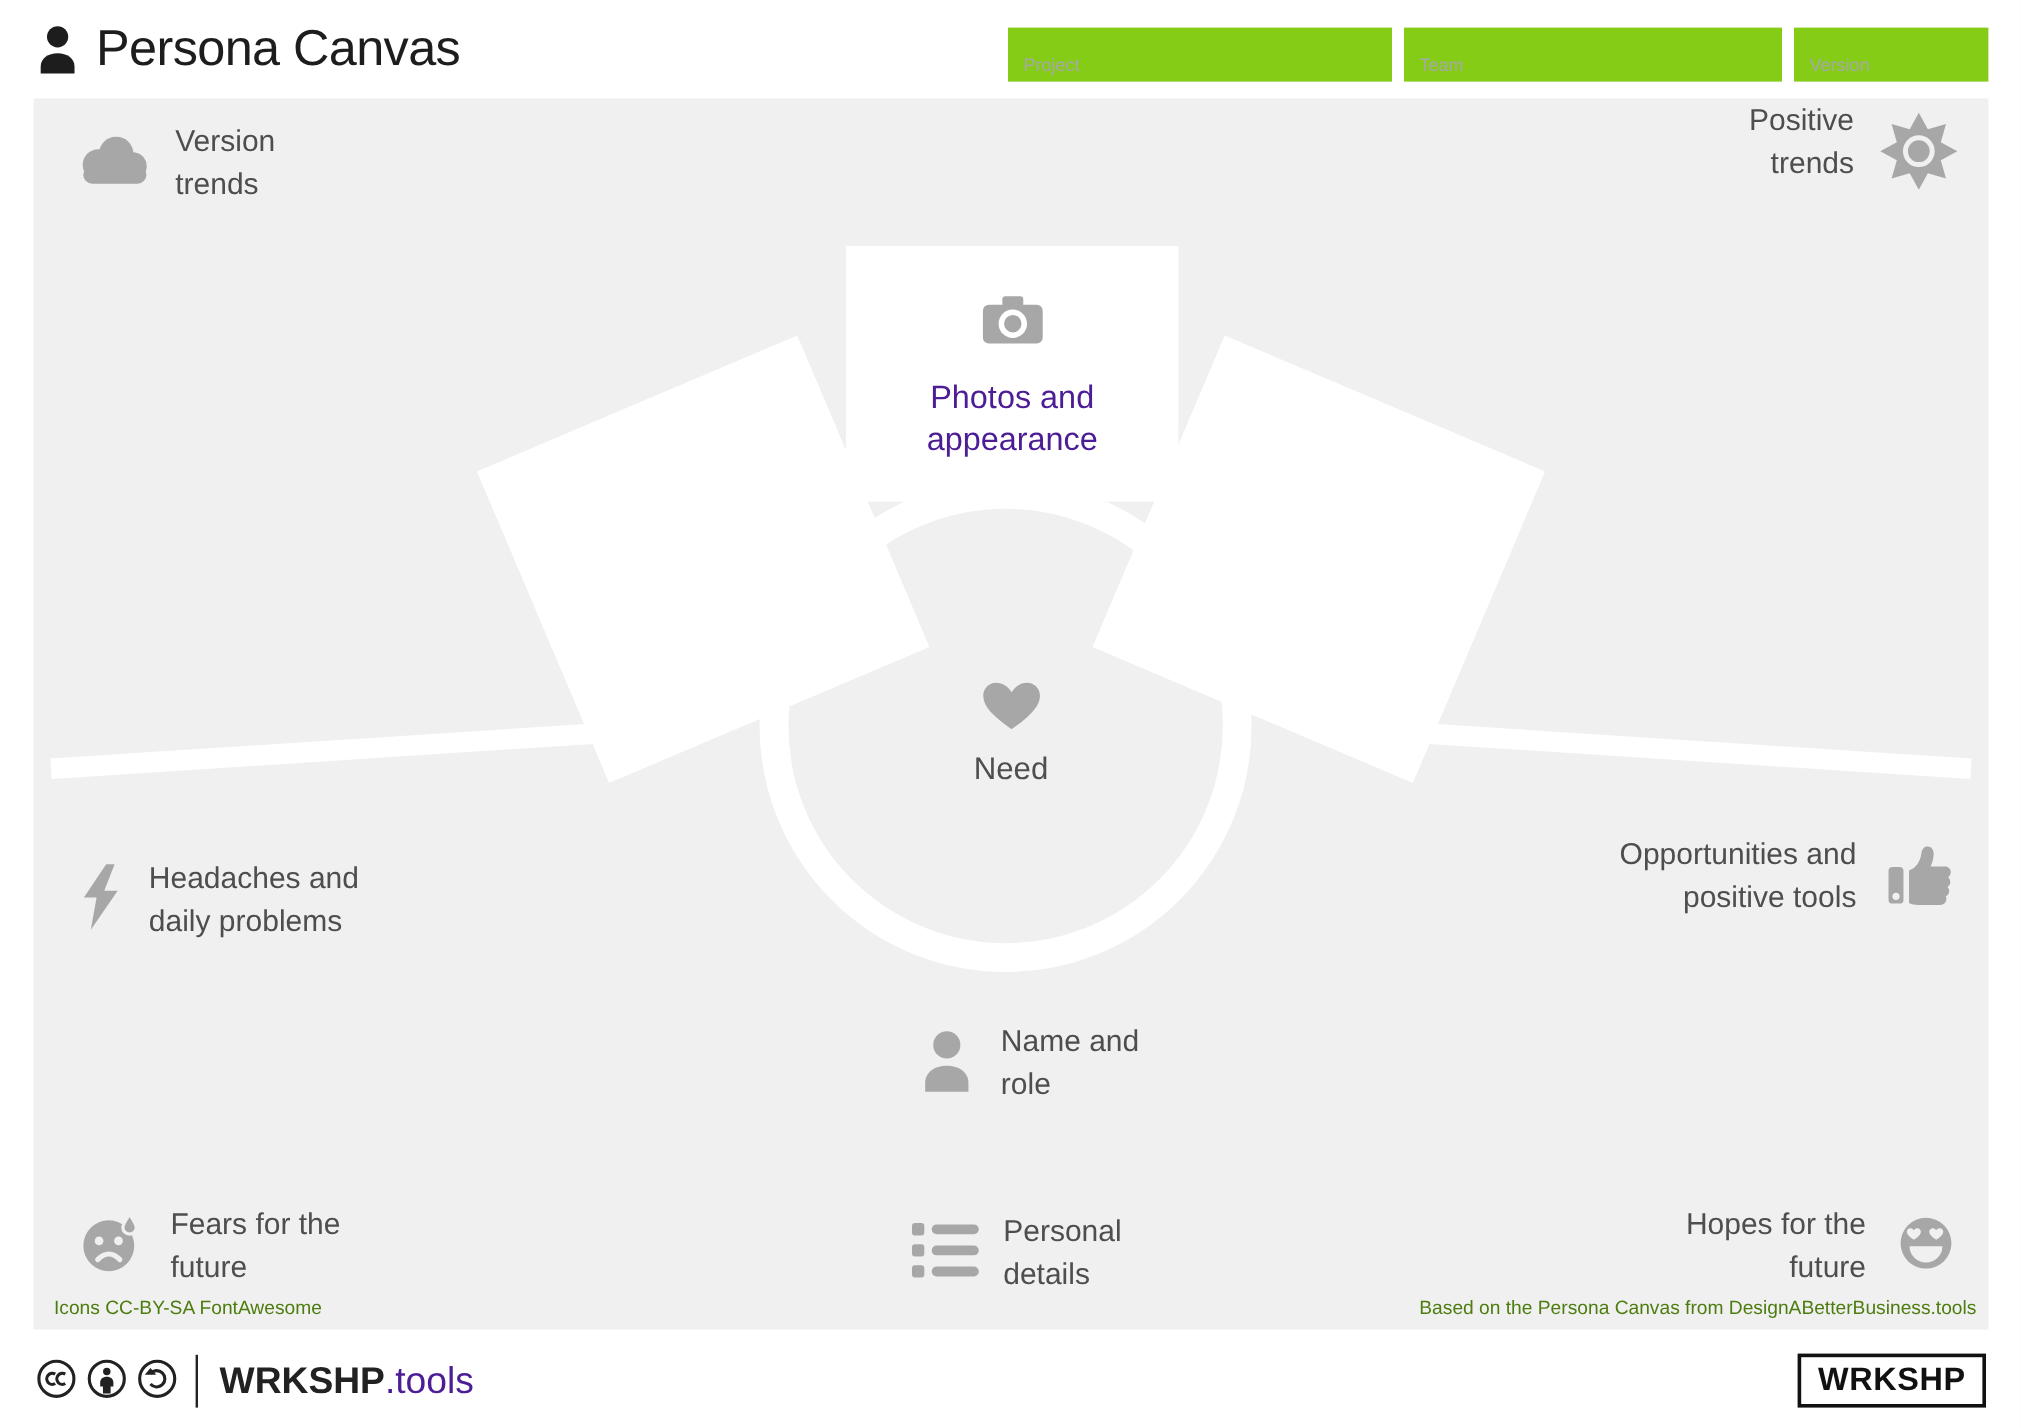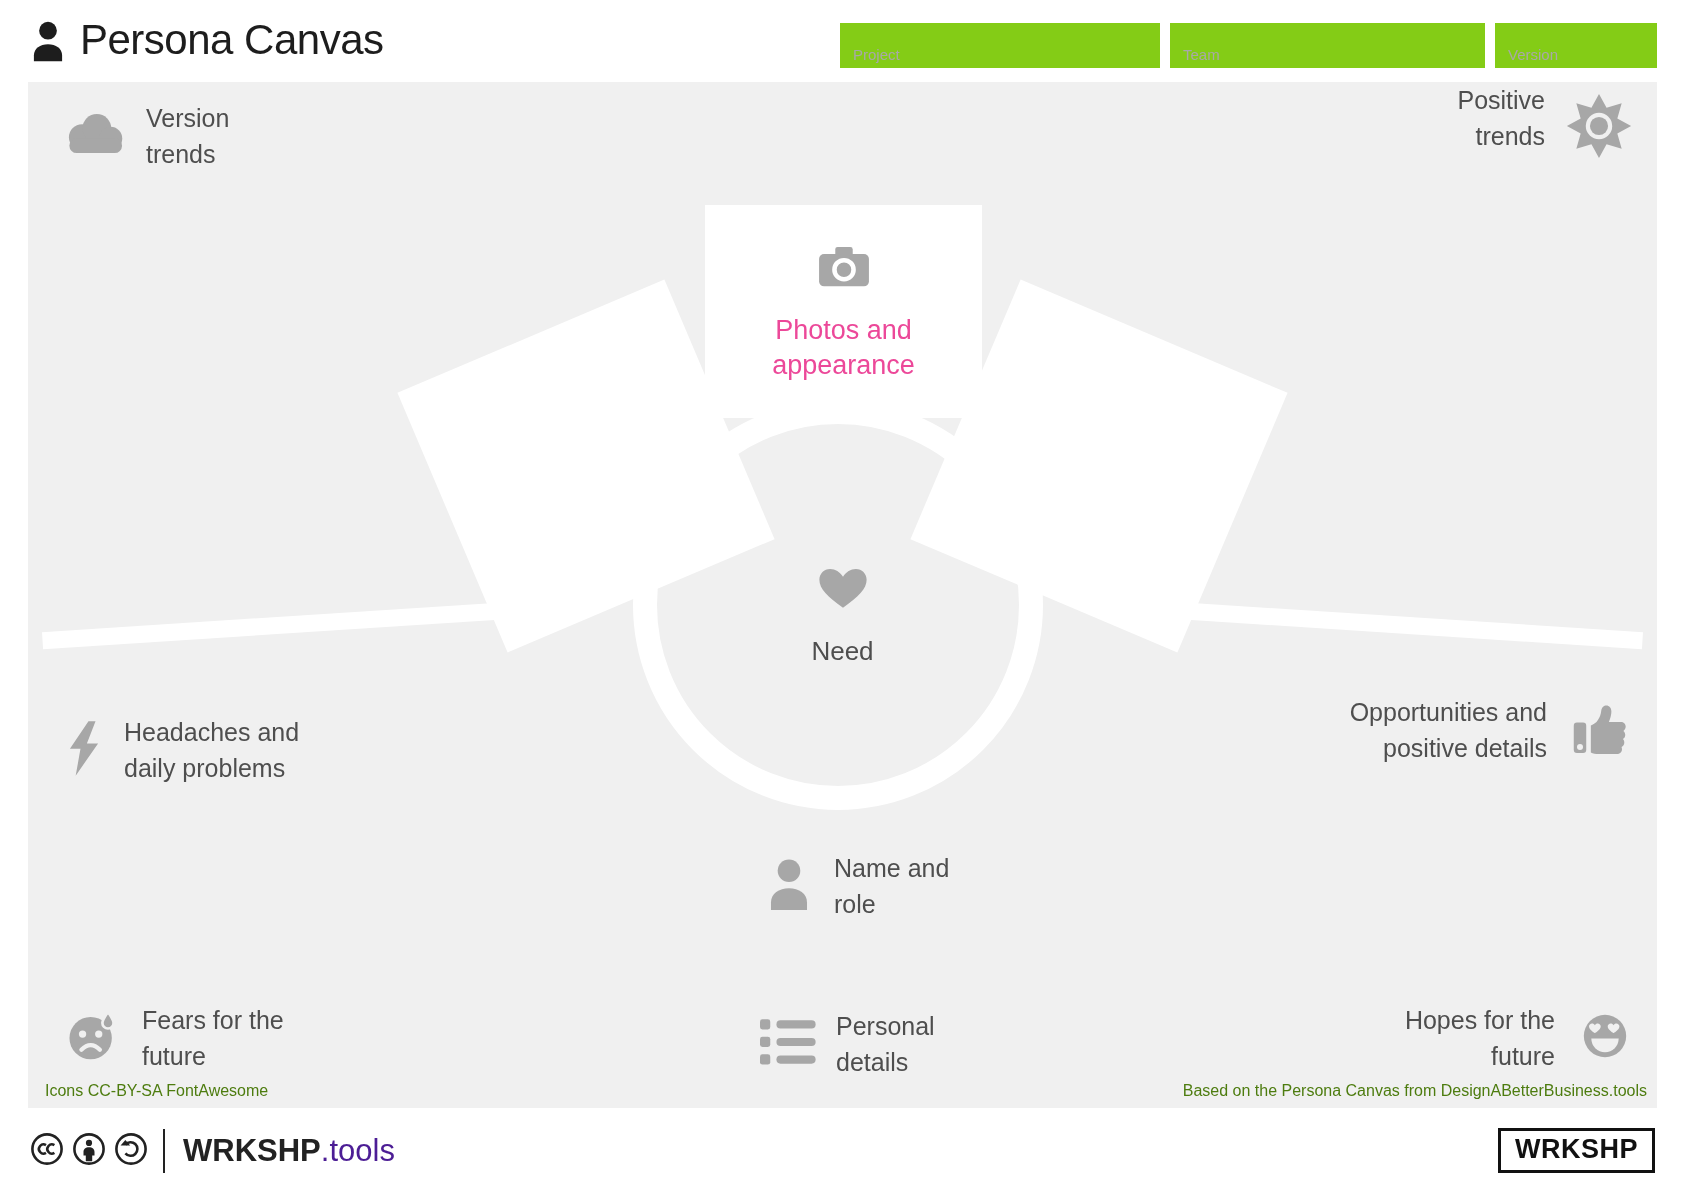--- a/index.html
+++ b/index.html
@@ -42,39 +42,39 @@
   .band.right{left:1083px;top:533px;transform:rotate(3.7deg);}
 
   .photo-box{
     position:absolute;left:677px;top:123px;width:277px;height:213px;background:#ffffff;
     display:flex;flex-direction:column;align-items:center;box-sizing:border-box;
     padding-top:38px;gap:20px;
   }
 
   .lbl{font-size:25px;line-height:36px;color:#4e4e4e;font-weight:300;}
   .lbl.right{text-align:right;}
-  .photo-lbl{font-size:27px;line-height:35px;color:#ec4899;font-weight:300;text-align:center;width:200px;}
+  .photo-lbl{font-size:27px;line-height:35px;color:#4c1d95;font-weight:300;text-align:center;width:200px;}
 
   .zone{position:absolute;display:flex;gap:20px;}
   .zone .ic{flex:0 0 auto;color:#a7a7a7;}
 
   .zone.negative{left:32px;top:18px;align-items:flex-start;}
   .zone.negative .ic{margin-top:9px;}
   .zone.positive{right:24px;top:0;align-items:flex-start;}
   .zone.positive .ic{margin-top:10px;}
   .zone.headaches{left:40px;top:612px;align-items:center;gap:24px;margin-top:20px;}
   .zone.opportunities{right:26px;top:612px;align-items:center;gap:24px;}
   .zone.fears{left:38px;top:920px;align-items:center;gap:24px;}
   .zone.hopes{right:26px;top:920px;align-items:center;gap:24px;}
   .zone.name-role{left:738px;top:768px;align-items:center;gap:22px;}
   .zone.personal{left:732px;top:926px;align-items:center;gap:20px;}
 
   .need-group{
     position:absolute;left:0;top:478px;width:100%;
-    display:flex;flex-direction:column;align-items:center;gap:24px;
+    display:flex;flex-direction:column;align-items:center;gap:12px;
   }
   .need-group .ic{color:#a7a7a7;}
   .need-lbl{font-size:26px;color:#4e4e4e;font-weight:300;}
 
   .credit{position:absolute;font-size:16px;color:#4d7c0f;font-weight:300;}
   .credit.left{left:17px;top:1000px;}
   .credit.right{right:10px;top:1000px;text-align:right;}
 
   
   .footer{
@@ -176,21 +176,21 @@
       </span>
       <div class="lbl" style="width:185px">
         <div>Headaches and</div>
         <div>daily problems</div>
       </div>
     </div>
 
     <div class="zone opportunities">
       <div class="lbl right" style="width:215px">
         <div>Opportunities and</div>
-        <div>positive details</div>
+        <div>positive tools</div>
       </div>
       <span class="ic">
         <svg width="60" height="56" viewBox="0 0 26 24" fill="currentColor">
           <rect x="1.2" y="9.6" width="5.4" height="13.2" rx="1.4"></rect>
           <circle cx="3.9" cy="20.2" r="1.3" fill="#f0f0f0"></circle>
           <path d="M8.6 22.3V10.9c2.6-.9 4.1-3.2 4.5-6.4.2-1.6 1.2-2.3 2.2-2.3 1.3 0 2.2 1 2.2 2.7 0 1.3-.4 2.9-1.1 4.5h5.2c1.2 0 2.1.9 2.1 2 0 .8-.4 1.5-1 1.9.5.4.8 1 .8 1.7 0 .8-.4 1.4-1 1.8.4.4.6.9.6 1.5 0 .9-.5 1.6-1.2 1.9.1.3.2.6.2 1 0 1.2-1 2.1-2.2 2.1h-8c-1.2 0-2.4-.2-3.3-.7z"></path>
         </svg>
       </span>
     </div>
 

